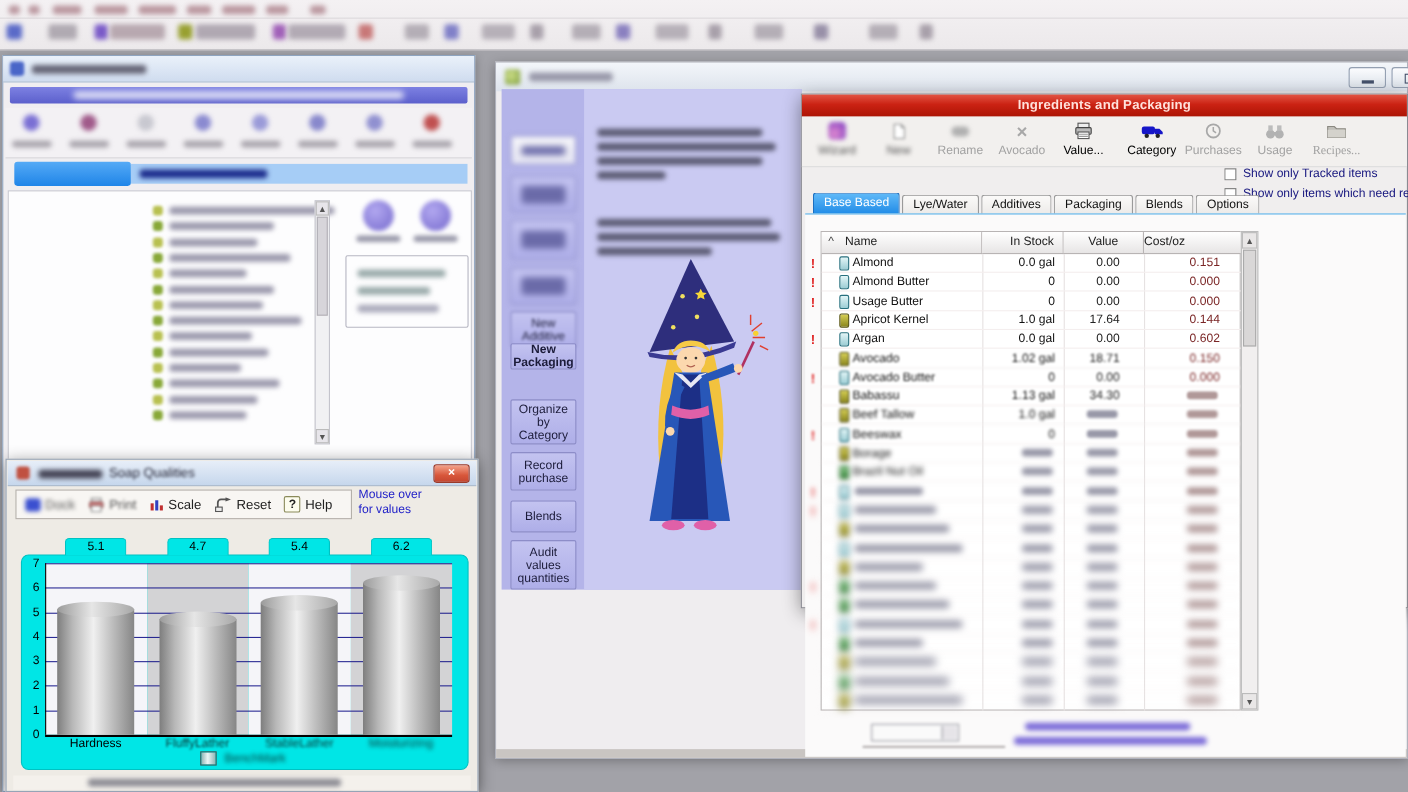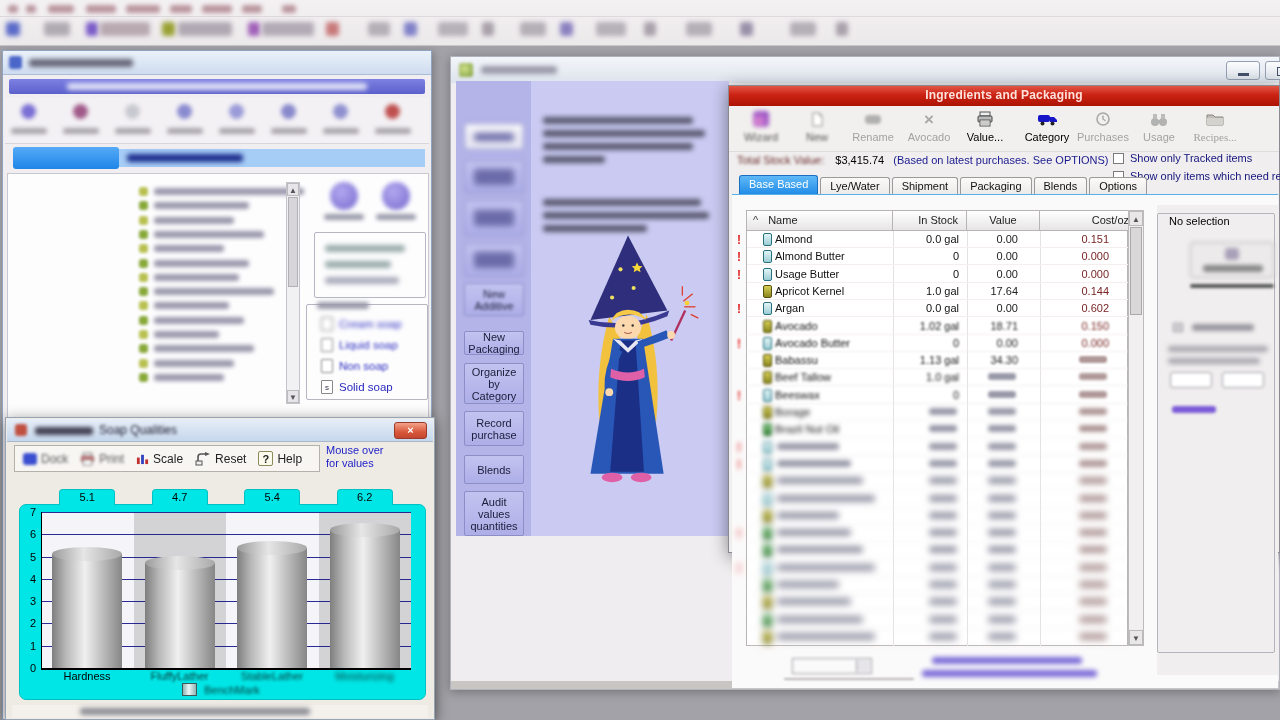--- a/index.html
+++ b/index.html
@@ -235,41 +235,20 @@
       </div>
       <div class="wa-circle" style="left:322px;top:8px;background:radial-gradient(circle at 40% 35%,#b2a8f0,#7468cc)"></div>
       <div class="wa-circle" style="left:374px;top:8px;background:radial-gradient(circle at 40% 35%,#b2a8f0,#7468cc)"></div>
       <div class="blob" style="left:316px;top:40px;width:40px;height:6px;background:#99a;filter:blur(2px)"></div>
       <div class="blob" style="left:368px;top:40px;width:40px;height:6px;background:#99a;filter:blur(2px)"></div>
       <div class="wa-group" style="left:306px;top:58px;width:112px;height:66px">
         <div class="blob" style="left:10px;top:12px;width:80px;height:7px;background:#9aa;filter:blur(2.4px)"></div>
         <div class="blob" style="left:10px;top:28px;width:66px;height:7px;background:#9aa;filter:blur(2.4px)"></div>
         <div class="blob" style="left:10px;top:44px;width:74px;height:7px;background:#aab;filter:blur(2.4px)"></div>
       </div>
-      <div class="wa-group" style="left:298px;top:130px;width:122px;height:96px">
-        <div class="blob" style="left:10px;top:-3px;width:52px;height:7px;background:#99a;filter:blur(2.2px)"></div>
-        <div id="recipe-list">
-            <div class="recipe-item" style="top: 10px; filter: blur(2px);">
-              <div class="page-ic"></div>
-              <div>Cream soap</div>
-            </div>
-            <div class="recipe-item" style="top: 31px; filter: blur(1.4px);">
-              <div class="page-ic"></div>
-              <div>Liquid soap</div>
-            </div>
-            <div class="recipe-item" style="top: 52px; filter: blur(0.8px);">
-              <div class="page-ic"></div>
-              <div>Non soap</div>
-            </div>
-            <div class="recipe-item" style="top: 73px; filter: blur(0.2px);">
-              <div class="page-ic">s</div>
-              <div>Solid soap</div>
-            </div>
-          </div>
-      </div>
     </div>
   </div>
 
   <div id="chartwin">
     <div class="cw-title">
       <div class="blob" style="left:8px;top:5px;width:12px;height:12px;background:#c05040;filter:blur(1.6px)"></div>
       <div class="blob" style="left:28px;top:8px;width:58px;height:8px;background:#445;filter:blur(2.2px)"></div>
       <div class="abs" style="left:92px;top:4px;font-size:12px;color:#223;filter:blur(1.6px)">Soap Qualities</div>
       <div class="cw-close"><span>×</span></div>
     </div>
@@ -389,21 +368,21 @@
           <div class="nav-btn" style="top: 79px; height: 33px; filter: blur(2.6px);">
             <div style="width: 40px; height: 16px; background: rgb(106, 106, 168); border-radius: 3px; filter: blur(2px);"></div>
           </div>
           <div class="nav-btn" style="top: 119px; height: 36px; filter: blur(2.6px);">
             <div style="width: 40px; height: 16px; background: rgb(106, 106, 168); border-radius: 3px; filter: blur(2px);"></div>
           </div>
           <div class="nav-btn" style="top: 162px; height: 34px; filter: blur(2.6px);">
             <div style="width: 40px; height: 16px; background: rgb(106, 106, 168); border-radius: 3px; filter: blur(2px);"></div>
           </div>
           <div class="nav-btn" style="top: 202px; height: 33px; filter: blur(1.6px);">New Additive</div>
-          <div class="nav-btn" style="top: 250px; height: 24px; filter: blur(0.7px);">New Packaging</div>
+          <div class="nav-btn" style="top: 231px; height: 24px; filter: blur(0.7px); font-weight: bold;">New Packaging</div>
           <div class="nav-btn" style="top: 282px; height: 41px; filter: blur(0.25px);">Organize by Category</div>
           <div class="nav-btn" style="top: 330px; height: 35px; filter: blur(0.25px);">Record purchase</div>
           <div class="nav-btn" style="top: 374px; height: 29px; filter: blur(0.25px);">Blends</div>
           <div class="nav-btn" style="top: 410px; height: 45px; filter: blur(0.25px);">Audit values quantities</div>
         </div>
       <div class="wb-panel">
         <div id="wb-paras">
             <div class="blob" style="left: 12px; top: 36px; width: 150px; height: 7px; background: rgb(90, 90, 114); filter: blur(2.5px);"></div>
             <div class="blob" style="left: 12px; top: 49px; width: 162px; height: 7px; background: rgb(90, 90, 114); filter: blur(2.5px);"></div>
             <div class="blob" style="left: 12px; top: 62px; width: 150px; height: 7px; background: rgb(90, 90, 114); filter: blur(2.5px);"></div>
@@ -529,49 +508,44 @@
         <div class="tbi disabled" style="left: 458px; font-family: Liberation Serif, serif;">
           <div class="ic">
             <svg width="18" height="14" viewBox="0 0 18 14">
               <path d="M1 3h6l2 2h8v8H1z" fill="#c0beb8" stroke="#8a8880"></path>
               <path d="M1 6h16v7H1z" fill="#d4d2cc"></path>
             </svg>
           </div>
           <div class="lb">Recipes...</div>
         </div>
       </div>
-    <div class="iw-total">
-      <span style="color:#6a2a2a;filter:blur(1.4px)">Total Stock Value:</span>
-      <span style="margin-left:8px;color:#000">$3,415.74</span>
-      <span style="margin-left:6px;color:#1a1a90">(Based on latest purchases. See OPTIONS)</span>
-    </div>
     <div class="iw-check" style="top:66px">
       <span class="cb"></span>
       <span>Show only Tracked items</span>
     </div>
     <div class="iw-check" style="top:84px">
       <span class="cb"></span>
       <span>Show only items which need repl</span>
     </div>
     <div class="iw-tabs" id="iw-tabs">
         <div class="tab sel">Base Based</div>
         <div class="tab">Lye/Water</div>
-        <div class="tab">Shipment</div>
+        <div class="tab">Additives</div>
         <div class="tab">Packaging</div>
         <div class="tab">Blends</div>
         <div class="tab">Options</div>
       </div>
     <div class="iw-body">
       <div class="iw-table">
         <div class="th" style="left:0;width:146px;padding-left:6px">
           <span style="color:#444;margin-right:10px">^</span><span>Name</span>
         </div>
         <div class="th" style="left:146px;width:74px;text-align:right;padding-right:8px"><span>In Stock</span></div>
         <div class="th" style="left:220px;width:73px;text-align:center"><span>Value</span></div>
-        <div class="th" style="left:293px;width:89px;text-align:right;border-right:none"><span>Cost/oz</span></div>
+        <div class="th" style="left:293px;width:89px;text-align:left;border-right:none"><span>Cost/oz</span></div>
         <div class="colsep" style="left:146px;height:415px"></div>
         <div class="colsep" style="left:220px;height:415px"></div>
         <div class="colsep" style="left:293px;height:415px"></div>
         <div id="iw-rows">
             <div class="irow" style="top: 20px; filter: blur(0px);">
               <div class="alert">!</div>
               <div class="jar cyan"></div>
               <div class="nm">Almond</div>
               <div class="num" style="left: 146px; width: 66px; color: rgb(17, 17, 17);">0.0 gal</div>
               <div class="num" style="left: 220px; width: 51px; color: rgb(34, 34, 34);">0.00</div>
@@ -753,33 +727,16 @@
         <div class="arr" style="top:0">▲</div>
         <div class="thumb"></div>
         <div class="arr" style="bottom:0">▼</div>
       </div>
       <div class="iw-footer">
         <div class="ddl"></div>
         <div class="blob" style="left:52px;top:28px;width:130px;height:2px;background:#b8b4b4;filter:blur(1px)"></div>
         <div class="blob" style="left:200px;top:7px;width:150px;height:7px;background:#7a6ad8;filter:blur(2.6px)"></div>
         <div class="blob" style="left:190px;top:20px;width:175px;height:7px;background:#7a6ad8;filter:blur(2.6px)"></div>
       </div>
-      <div class="iw-right">
-        <div class="gbx">
-          <div class="gbx-label">No selection</div>
-          <div class="blob" style="left:32px;top:28px;width:84px;height:36px;background:#eceaea;border:1px solid #b0aeae;filter:blur(2.2px)">
-            <div class="blob" style="left:34px;top:5px;width:14px;height:12px;background:#a8a0b8"></div>
-            <div class="blob" style="left:12px;top:22px;width:60px;height:7px;background:#888"></div>
-          </div>
-          <div class="blob" style="left:32px;top:70px;width:84px;height:4px;background:#555;filter:blur(1.4px)"></div>
-          <div class="blob" style="left:14px;top:108px;width:12px;height:11px;background:#cac8cc;filter:blur(1.8px)"></div>
-          <div class="blob" style="left:34px;top:110px;width:62px;height:7px;background:#9a98a0;filter:blur(2.2px)"></div>
-          <div class="blob" style="left:10px;top:132px;width:100px;height:6px;background:#a8a6ae;filter:blur(2.4px)"></div>
-          <div class="blob" style="left:10px;top:144px;width:92px;height:6px;background:#a8a6ae;filter:blur(2.4px)"></div>
-          <div class="blob" style="left:12px;top:158px;width:42px;height:16px;background:#fff;border:1px solid #9a9aa2;filter:blur(1.8px)"></div>
-          <div class="blob" style="left:64px;top:158px;width:42px;height:16px;background:#fff;border:1px solid #9a9aa2;filter:blur(1.8px)"></div>
-          <div class="blob" style="left:14px;top:192px;width:44px;height:7px;background:#7a5ad8;filter:blur(1.8px)"></div>
-        </div>
-      </div>
     </div>
   </div>
 
 </div>
 
 </body></html>

